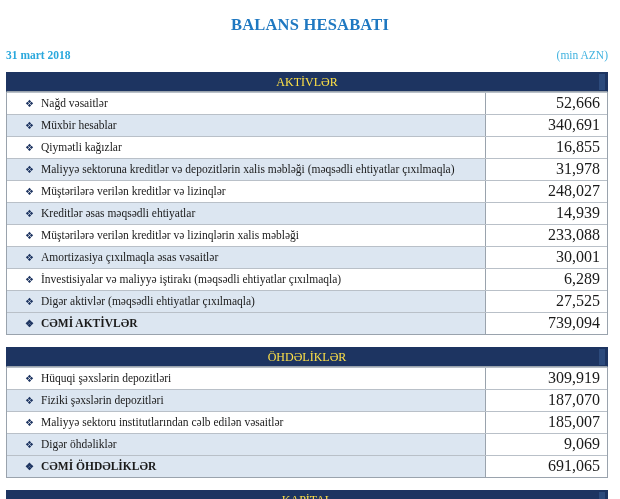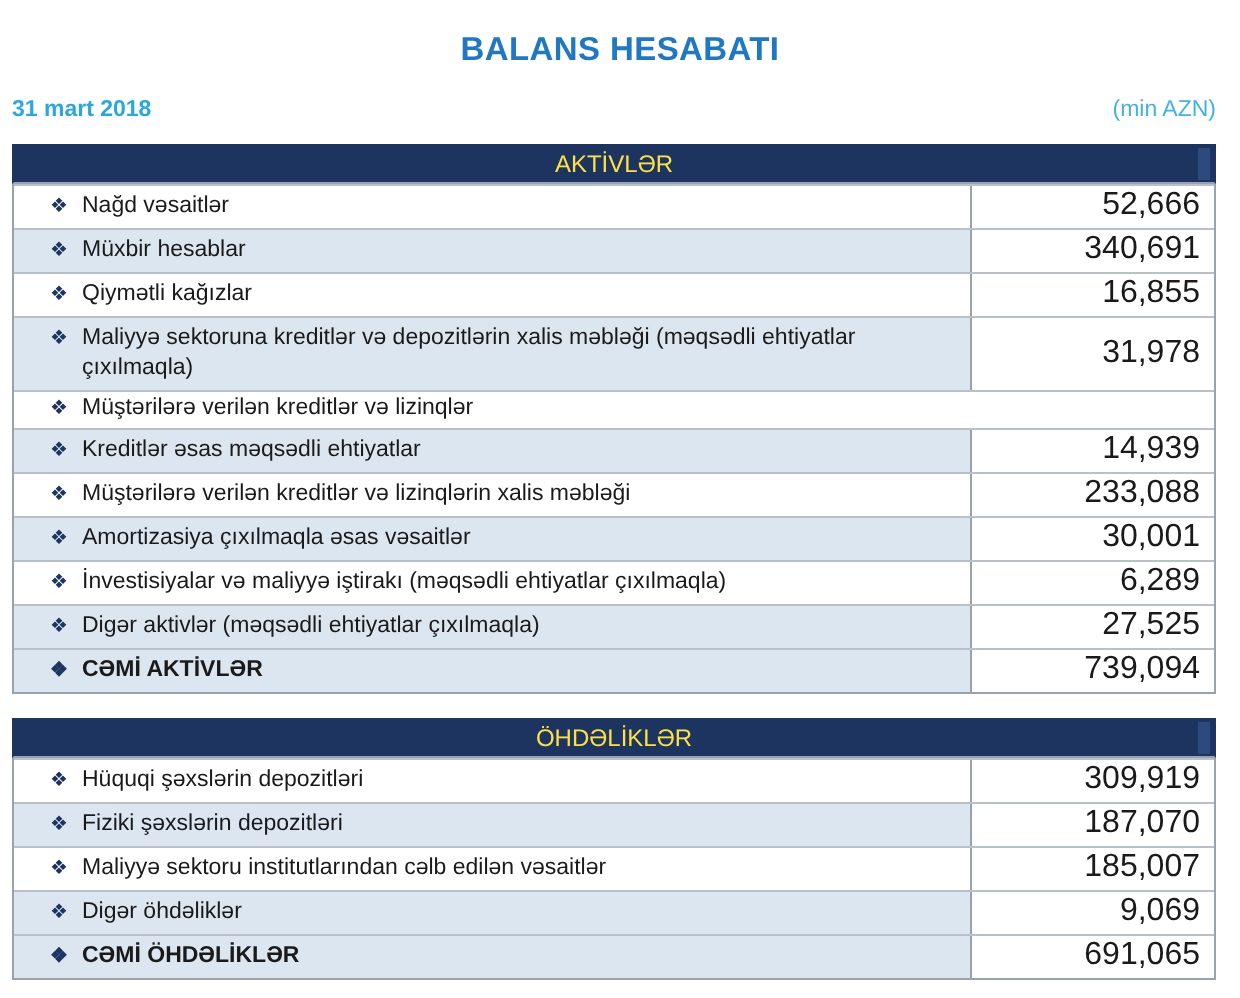--- a/index.html
+++ b/index.html
@@ -13,20 +13,21 @@
     font-family: "Liberation Sans", sans-serif;
     color: #1a1a1a;
     overflow: hidden;
   }
 
   .page {
     position: relative;
     width: 620px;
     height: 499px;
     box-sizing: border-box;
+    font-family: Liberation Serif, serif;
   }
 
   
   .doc-title {
     text-align: center;
     font-size: 16.5px;
     font-weight: bold;
     color: #1f78c1;
     letter-spacing: 0.2px;
     padding-top: 15px;
@@ -182,20 +183,21 @@
             <span class="bullet">❖</span>
             <span class="label-text">Maliyyə sektoruna kreditlər və depozitlərin xalis məbləği (məqsədli ehtiyatlar çıxılmaqla)</span>
           </div>
           <div class="cell-value">31,978</div>
         </div>
         <div class="row plain">
           <div class="cell-label">
             <span class="bullet">❖</span>
             <span class="label-text">Müştərilərə verilən kreditlər və lizinqlər</span>
           </div>
+          <div class="cell-value">248,027</div>
         </div>
         <div class="row shade">
           <div class="cell-label">
             <span class="bullet">❖</span>
             <span class="label-text">Kreditlər əsas məqsədli ehtiyatlar</span>
           </div>
           <div class="cell-value">14,939</div>
         </div>
         <div class="row plain">
           <div class="cell-label">

